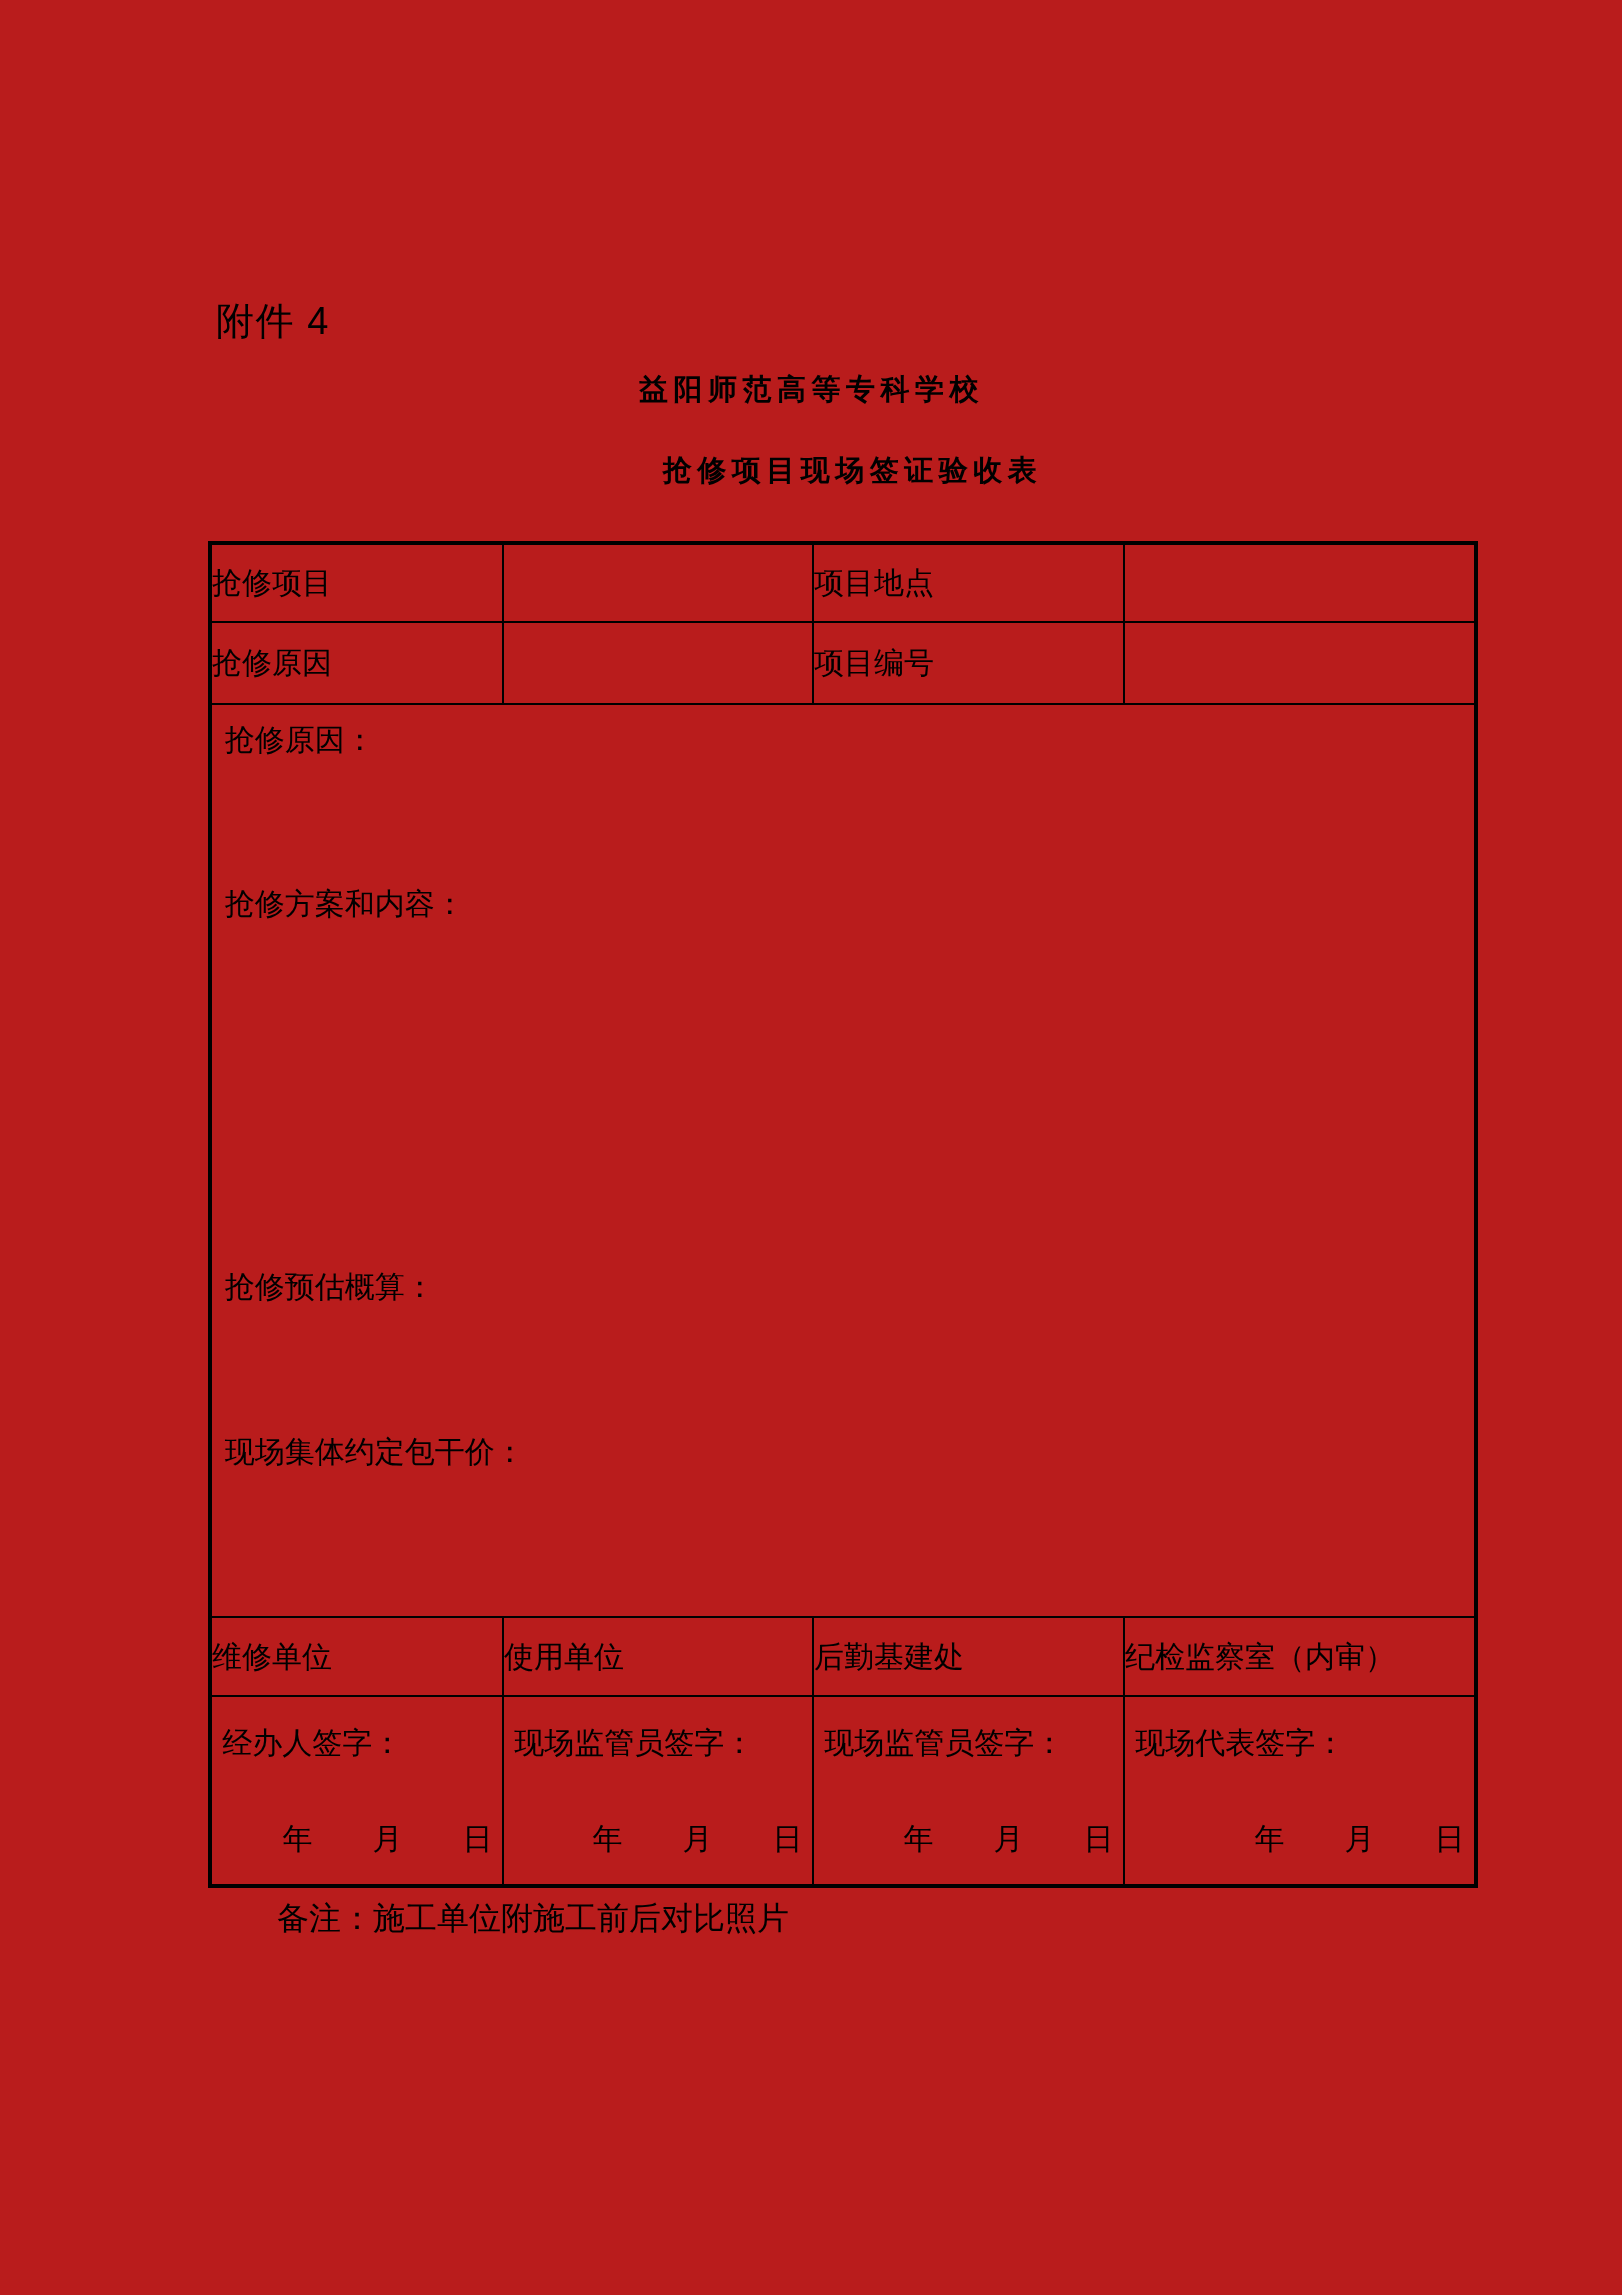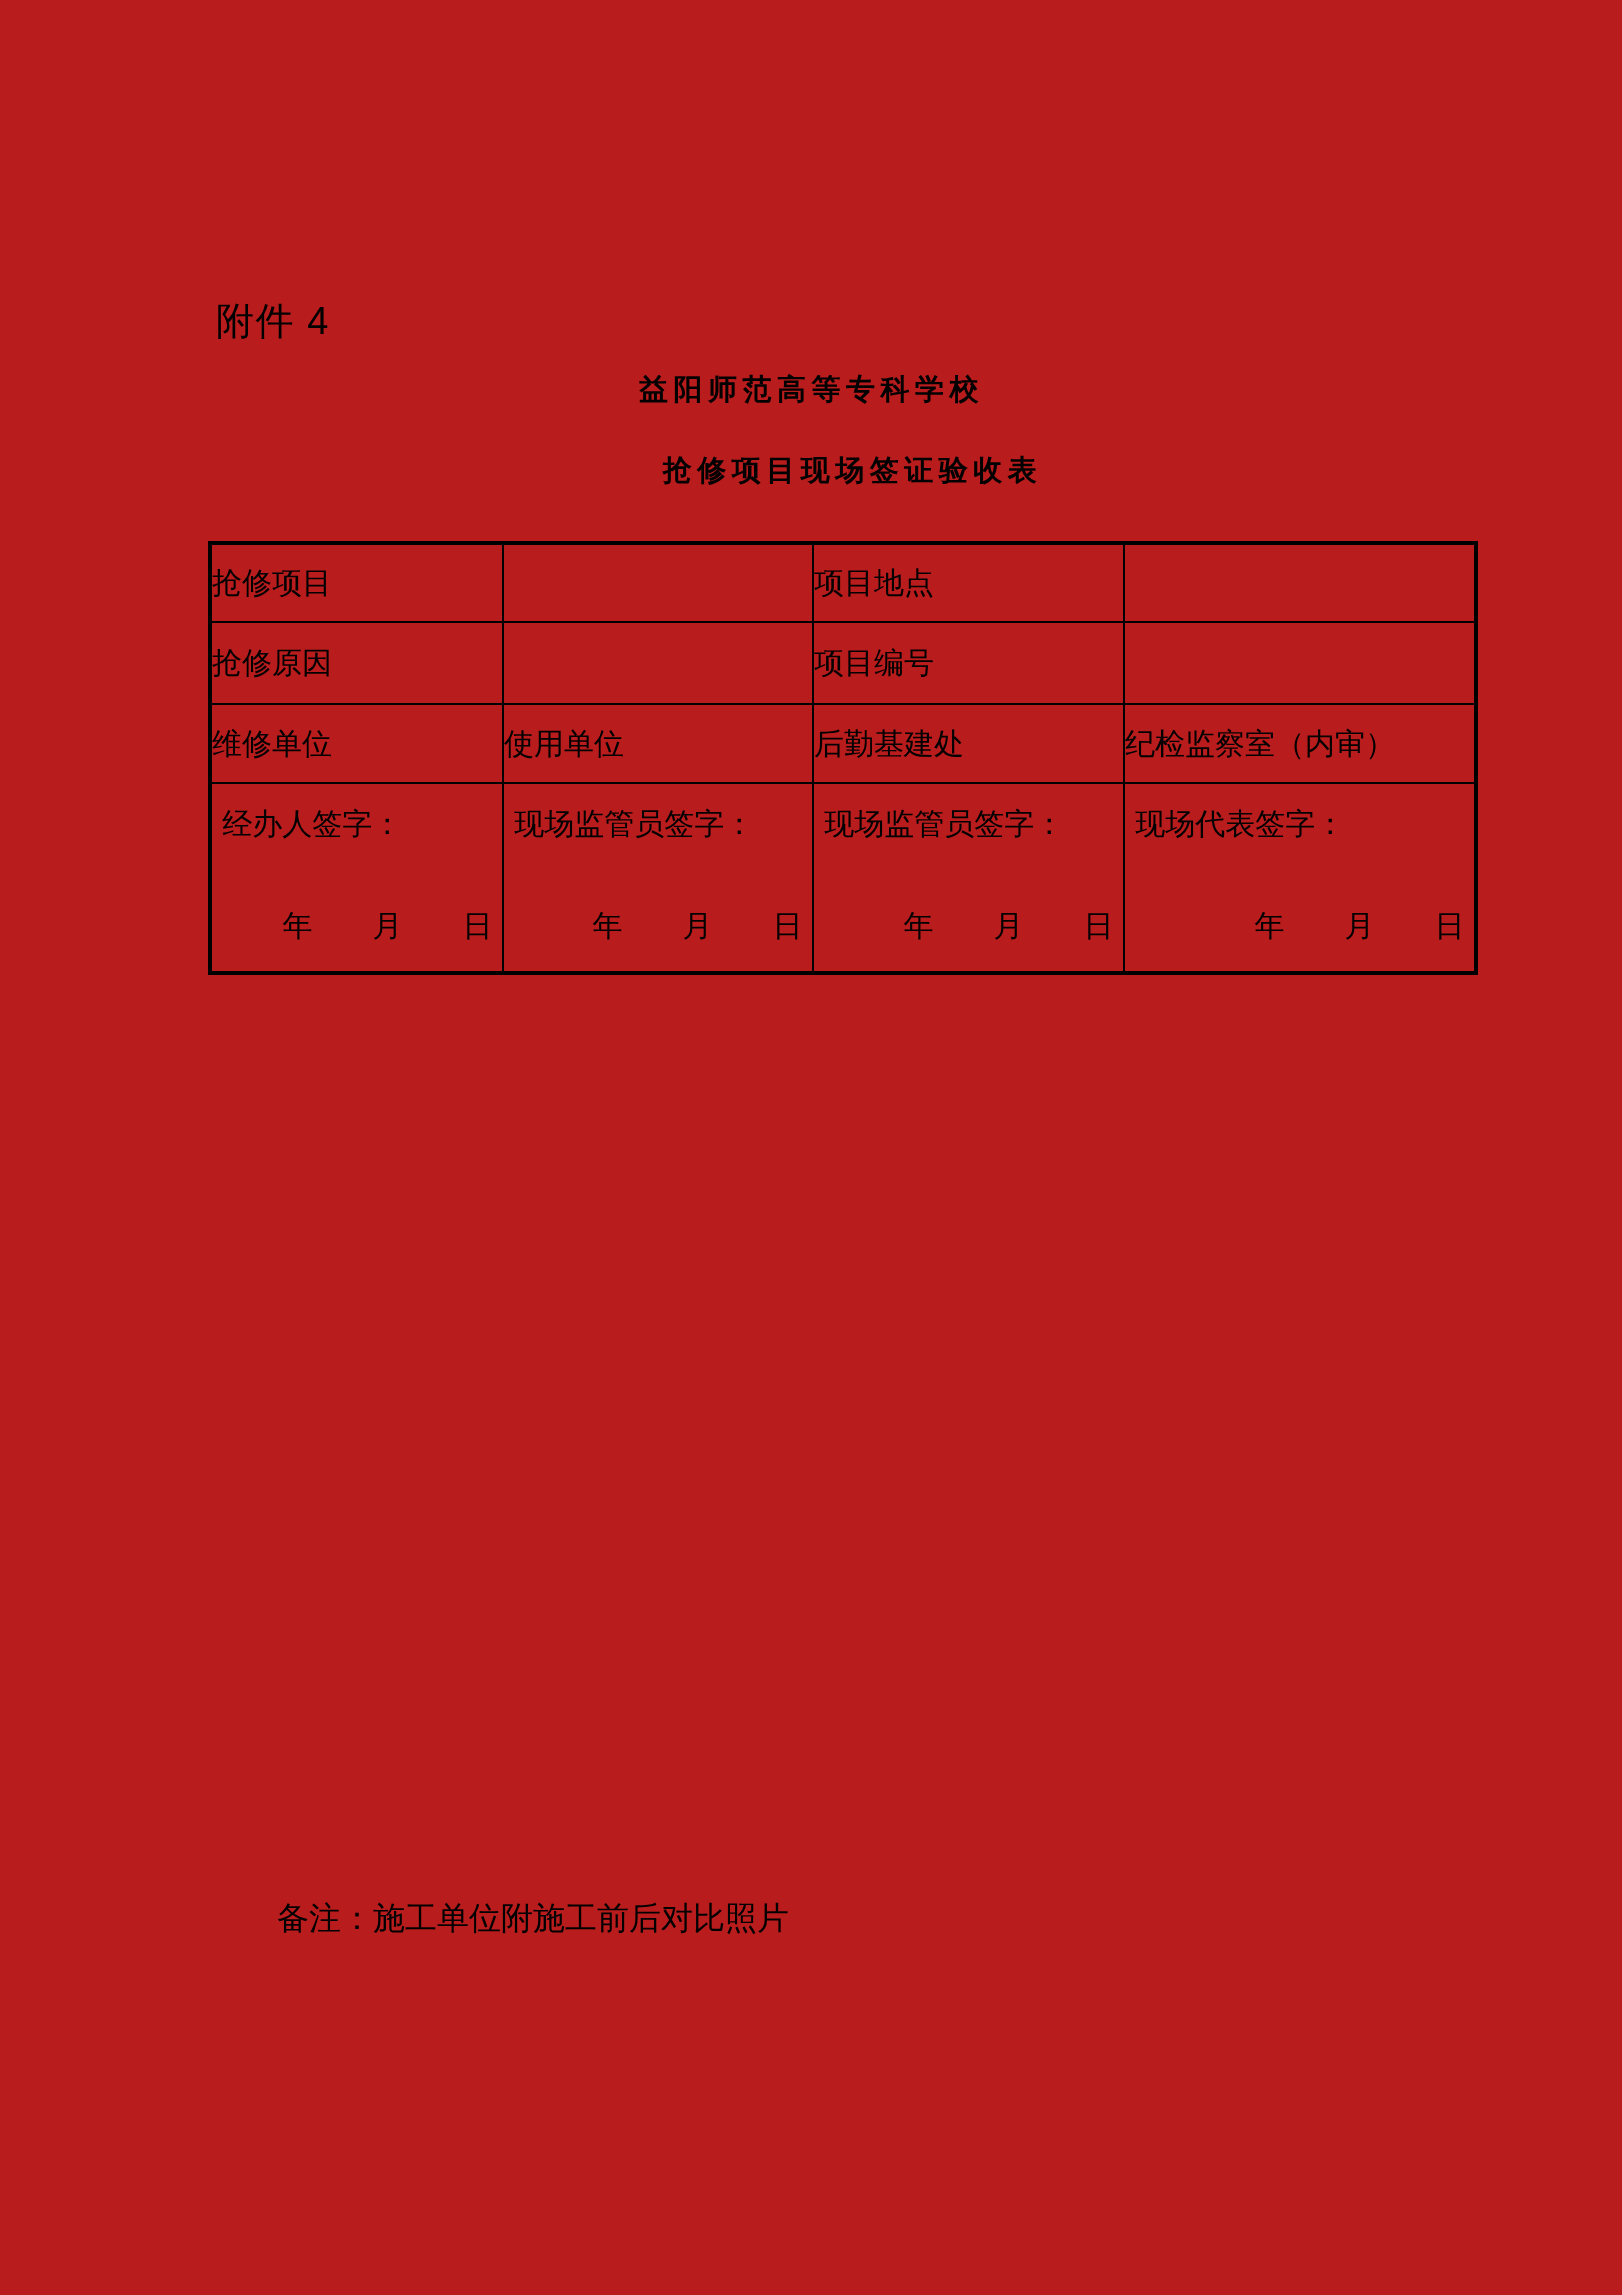--- a/index.html
+++ b/index.html
@@ -76,21 +76,21 @@
 
   td.sig-cell { vertical-align: top; }
   .sig-inner {
     position: relative;
     width: 100%;
     height: 187px;
   }
   .signer-label {
     position: absolute;
     left: 10.3px;
-    top: 22px;
+    top: 28px;
     white-space: nowrap;
   }
   .date-label {
     position: absolute;
     right: 9.5px;
     bottom: 27px;
     white-space: nowrap;
   }
   .note {
     position: absolute;
@@ -127,20 +127,30 @@
       <td class="value-cell"></td>
     </tr>
 
     <tr class="r2">
       <td class="label-cell">抢修原因</td>
       <td class="value-cell"></td>
       <td class="label-cell">项目编号</td>
       <td class="value-cell"></td>
     </tr>
 
+    <tr class="r3">
+      <td colspan="4" class="detail-cell">
+        <div class="detail-inner">
+          <div class="detail-label dl0">抢修原因：</div>
+          <div class="detail-label dl1">抢修方案和内容：</div>
+          <div class="detail-label dl2">抢修预估概算：</div>
+          <div class="detail-label dl3">现场集体约定包干价：</div>
+        </div>
+      </td>
+    </tr>
 
     <tr class="r4">
       <td class="header-cell">维修单位</td>
       <td class="header-cell">使用单位</td>
       <td class="header-cell">后勤基建处</td>
       <td class="header-cell">纪检监察室（内审）</td>
     </tr>
 
     <tr class="r5">
       <td class="sig-cell">

